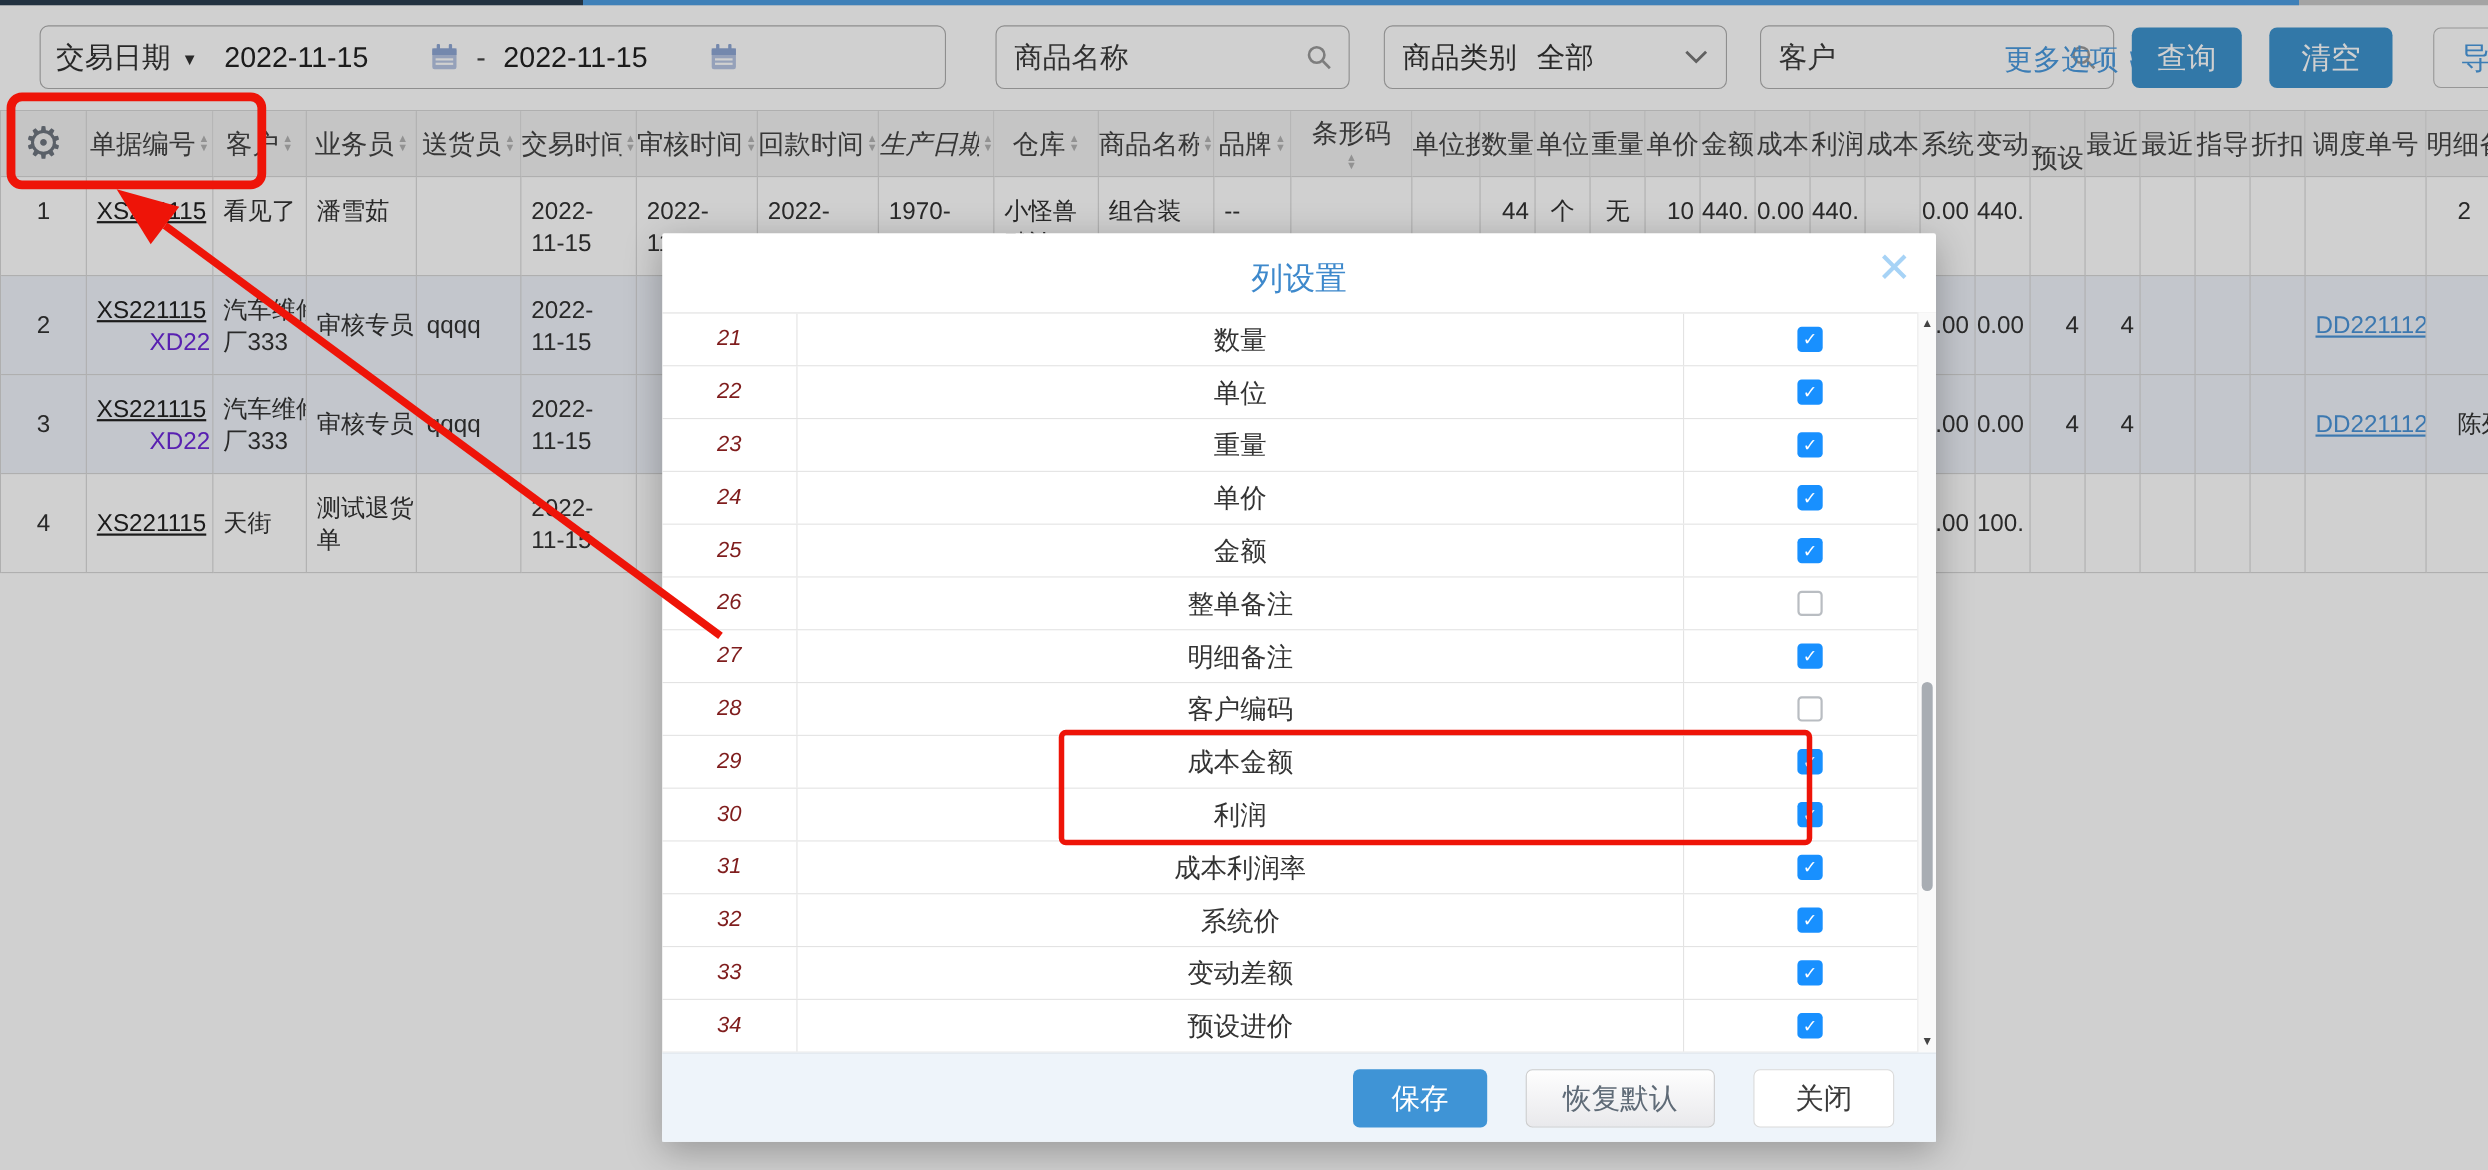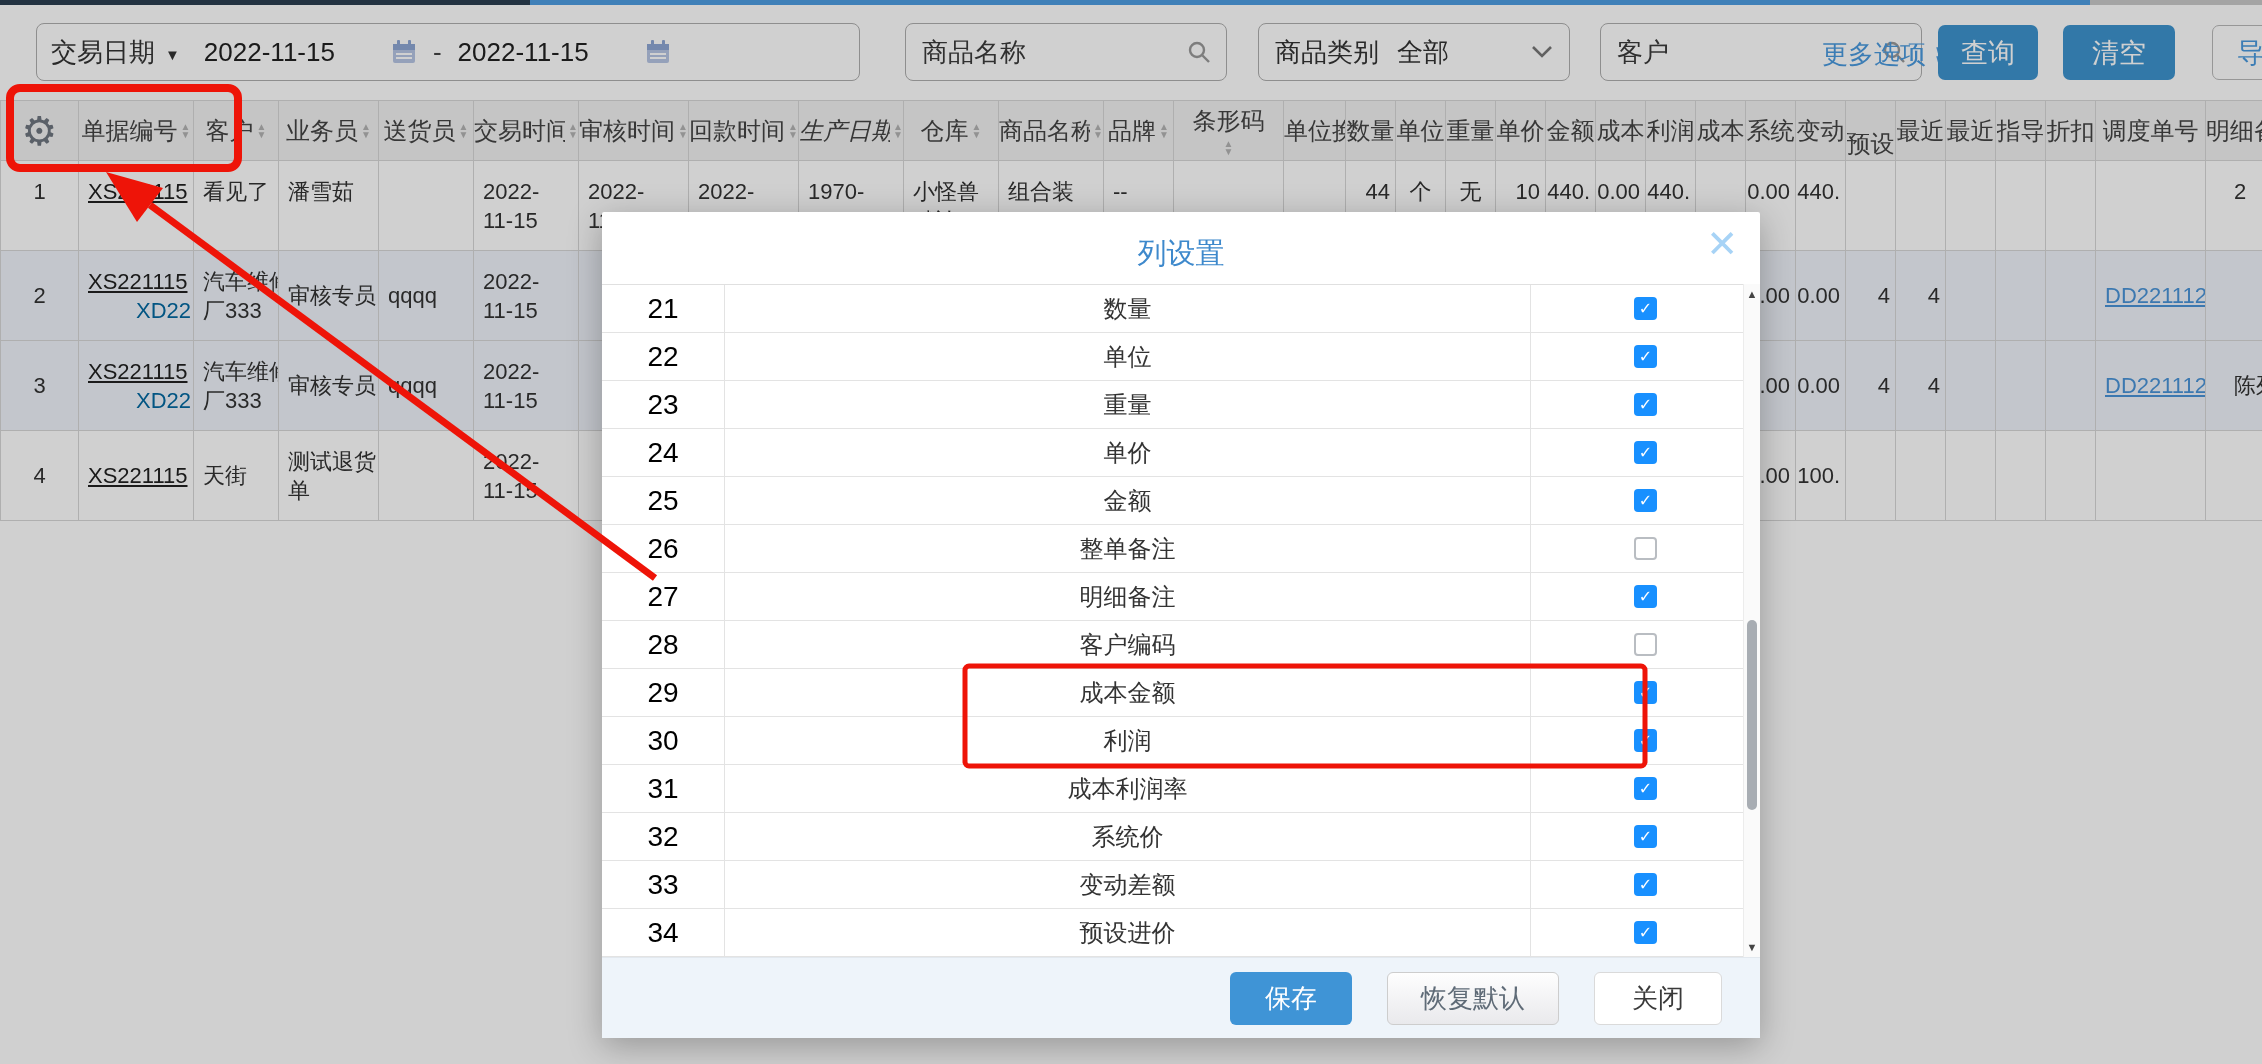--- a/index.html
+++ b/index.html
@@ -52,36 +52,36 @@
   .sort{display:flex;flex-direction:column;font-size:10px;line-height:8px;color:#b3b3b3;flex:none;}
   .gear{font-size:40px;color:#6f7680;line-height:40px;}
   .bcell{flex-direction:column;justify-content:center;align-items:flex-start;padding-left:9px;
         font-size:22px;color:#333;}
   .bcell .ln{line-height:29px;white-space:nowrap;}
   .al-c{align-items:center;padding-left:0;}
   .al-r{align-items:flex-end;padding-left:0;padding-right:5px;}
   .c30{padding-left:28px;}
   .r1 .bcell{justify-content:flex-start;padding-top:16px;}
   .lk-dark{color:#222;text-decoration:underline;}
-  .lk-blue{color:#0369a1;}
+  .lk-blue{color:#6d28d9;}
   .self-r{align-self:flex-end;padding-right:2px;}
   .lk-dd{color:#4a94d8;text-decoration:underline;}
   
   #dim{position:absolute;left:0;top:0;width:2262px;height:1064px;background:rgba(0,0,0,0.185);z-index:20;}
   
   #modal{position:absolute;left:602px;top:212px;width:1158px;height:826px;background:#fff;z-index:30;
         border-radius:2px;box-shadow:0 8px 34px rgba(0,0,0,0.28);}
   #modal-title{position:absolute;left:0;top:22px;width:100%;text-align:center;font-size:29px;color:#3e89cc;}
   #modal-close{position:absolute;right:22px;top:12px;font-size:38px;color:#a7d3f6;font-weight:300;
         cursor:pointer;line-height:40px;}
   #mlist{position:absolute;left:0;top:72px;width:1158px;height:673px;border-top:1px solid #e0e0e0;
         box-sizing:border-box;overflow:hidden;}
   .mrow{display:flex;height:48px;border-bottom:1px solid #e3e3e3;box-sizing:border-box;}
   .mnum{flex:none;width:123px;border-right:1px solid #e3e3e3;display:flex;align-items:center;
-        justify-content:center;font-size:28px;color:#000000;box-sizing:border-box;}
+        justify-content:center;font-size:20px;color:#7f1d1d;box-sizing:border-box;font-style:italic;}
   .mlab{flex:1;display:flex;align-items:center;justify-content:center;font-size:24px;color:#333;}
   .mcb{flex:none;width:230px;border-left:1px solid #e3e3e3;display:flex;align-items:center;
         justify-content:center;box-sizing:border-box;}
   .cb{width:23px;height:23px;border-radius:4px;background:#1890ff;color:#fff;font-size:16px;
         font-weight:bold;display:flex;align-items:center;justify-content:center;cursor:pointer;}
   .cb.off{background:#fff;border:2px solid #b9bdc2;box-sizing:border-box;}
   #mscroll{position:absolute;right:0;top:72px;width:17px;height:673px;background:#fafafa;
         border-left:1px solid #ececec;box-sizing:border-box;}
   #mscroll .arr{position:absolute;left:0;width:16px;text-align:center;font-size:11px;color:#444;}
   #mscroll .up{top:4px;}

